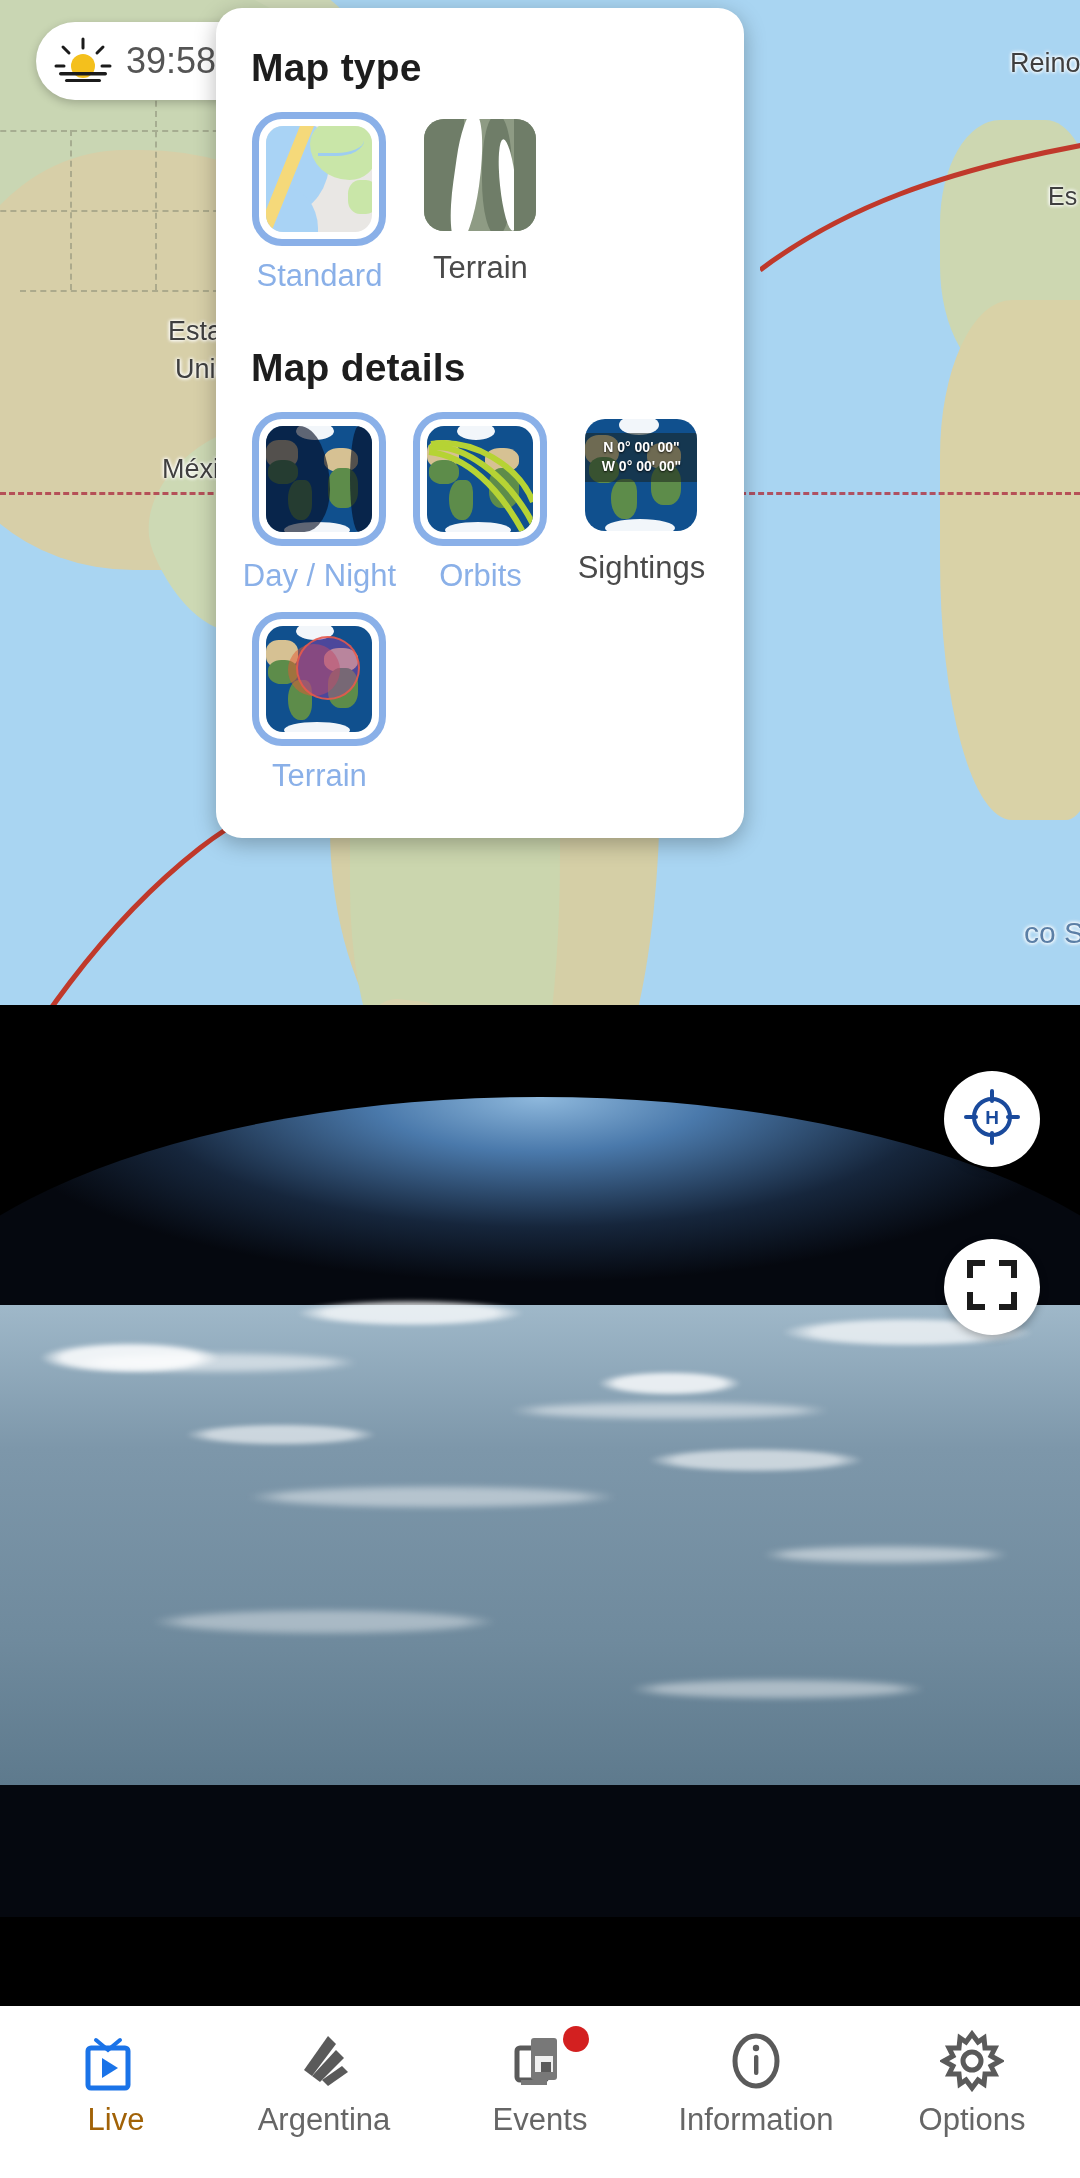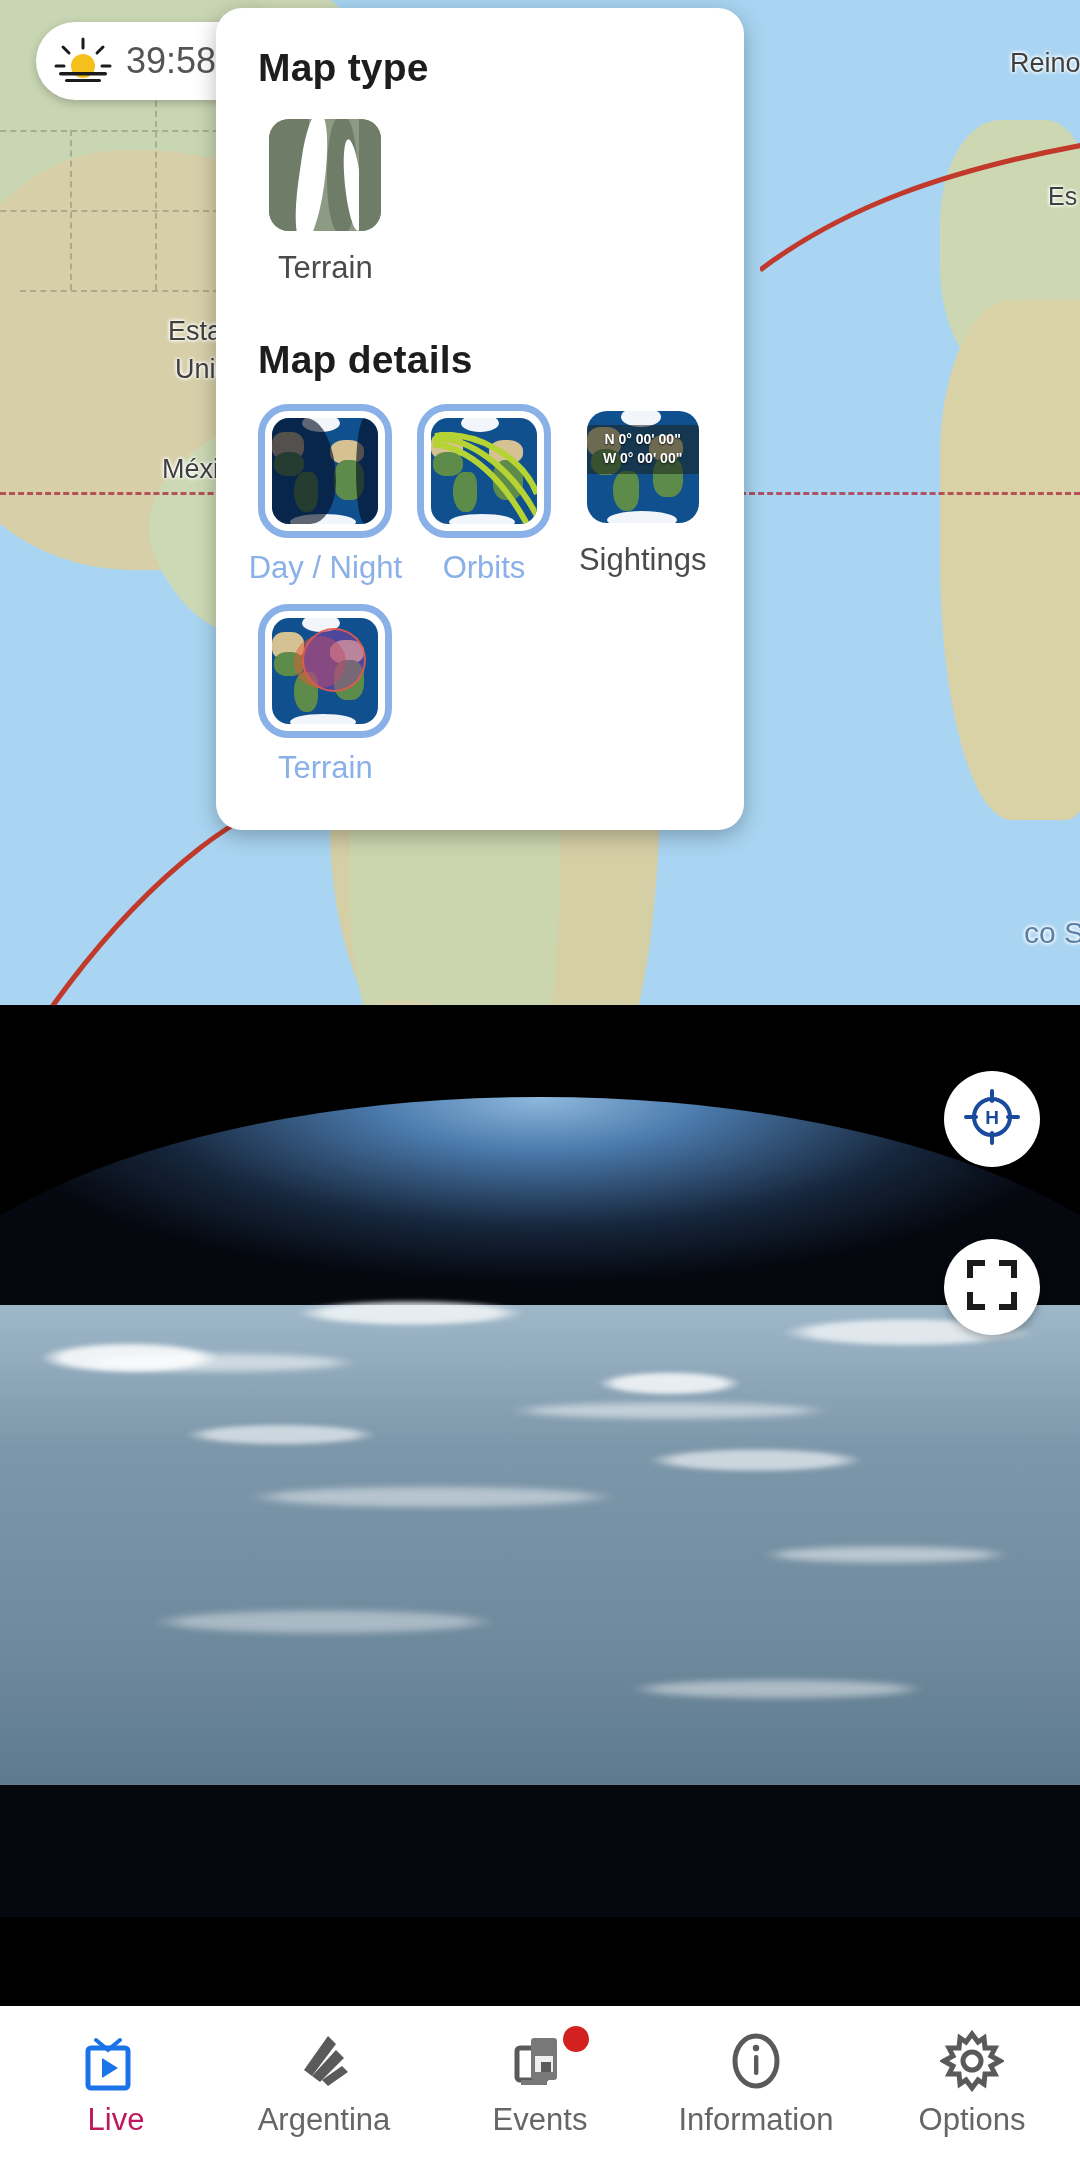--- a/index.html
+++ b/index.html
@@ -144,21 +144,21 @@
     z-index:4;
   }
   #fab-center{ right:40px; top:1071px; }
   #fab-fullscreen{ right:40px; top:1239px; }
 
   
   #map-settings-sheet{
     position:absolute; left:216px; top:8px; width:528px;
     background:#fff; border-radius:26px;
     box-shadow:0 6px 22px rgba(0,0,0,.28);
-    padding:28px 0 26px 8px;
+    padding:28px 0 26px 1px;
     z-index:10;
   }
   .sheet-title{
     font-size:39px; font-weight:700; color:#1d1d1d;
     padding:10px 0 0 34px; letter-spacing:.2px;
   }
   .sheet-title.second{ padding-top:34px; }
 
   .opt-grid{
     display:flex; flex-wrap:wrap;
@@ -295,21 +295,21 @@
     display:flex; align-items:flex-start; justify-content:space-around;
     padding-top:22px;
     z-index:20;
   }
   .nav-item{
     width:20%; display:flex; flex-direction:column; align-items:center; gap:8px;
     position:relative;
   }
   .nav-icon{ height:66px; display:flex; align-items:center; justify-content:center; position:relative;}
   .nav-label{ font-size:31px; color:#666; font-family:"Liberation Sans", sans-serif;}
-  .nav-item.active .nav-label{ color:#be185d;margin-left:16px; }
+  .nav-item.active .nav-label{ color:#a16207;margin-left:16px; }
   .nav-badge{
     position:absolute; right:-16px; top:-2px;
     width:26px; height:26px; border-radius:50%; background:#d32020;
   }
 </style>
 </head>
 <body>
 
 <div id="map-area">
   <div class="ocean"></div>
@@ -405,20 +405,33 @@
     </svg>
   </span>
 </div>
 
 <div id="map-settings-sheet">
 
   <div class="sheet-title">Map type</div>
 
   <div class="opt-grid">
 
+    <div class="opt">
+      <div class="thumb-wrap selected">
+        <span class="thumb t-standard">
+          <i class="water"></i>
+            <i class="water2"></i>
+            <i class="green"></i>
+            <i class="green2"></i>
+          <i class="river"></i>
+            <i class="road"></i>
+        </span>
+      </div>
+      <div class="opt-label active">Standard</div>
+    </div>
 
 
     <div class="opt">
       <div class="thumb-wrap">
         <span class="thumb t-ter">
           <i class="dk" style="left:0;top:0;width:40px;height:112px;"></i>
           <i class="ridge" style="left:30px;top:-6px;width:26px;height:130px;border-radius:40% 60% 50% 50%;transform:rotate(8deg)"></i>
           <i class="dk" style="left:58px;top:-4px;width:30px;height:120px;border-radius:46%;"></i>
           <i class="ridge" style="left:76px;top:20px;width:16px;height:92px;border-radius:50%;transform:rotate(-6deg)"></i>
           <i class="dk" style="left:90px;top:0;width:24px;height:112px;"></i>

